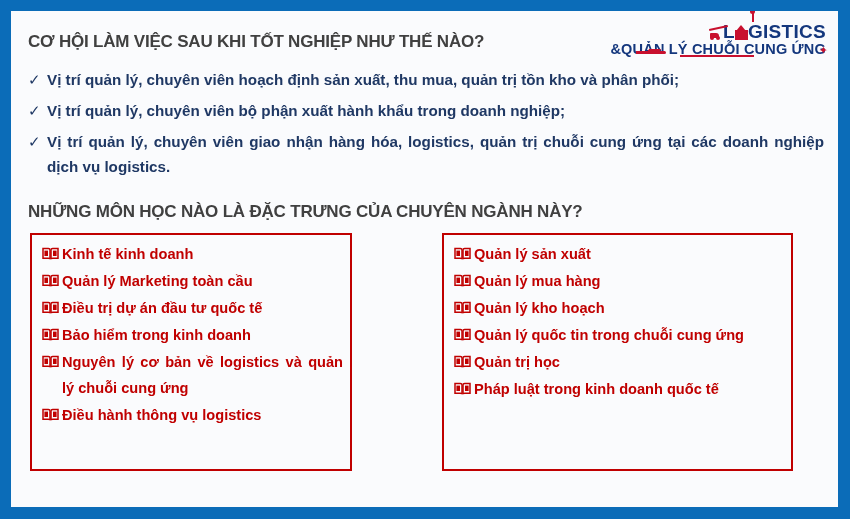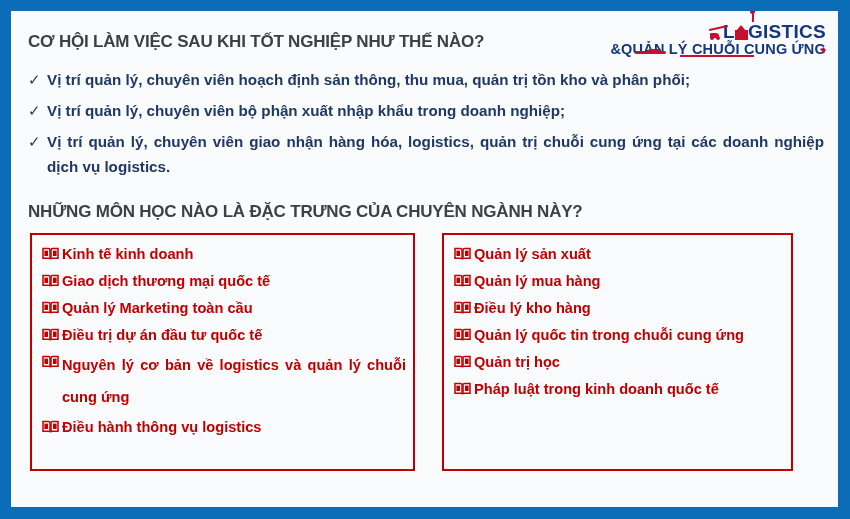--- a/index.html
+++ b/index.html
@@ -124,21 +124,21 @@
 
   
   .box{
     position:absolute;
     top:222px;
     height:238px;
     border:2px solid #C00000;
     box-sizing:border-box;
     padding:6px 7px 6px 9px;
   }
-  #box-left{left:19px;width:385px;}
+  #box-left{left:19px;width:322px;}
   #box-right{left:431px;width:351px;}
 
   .subj{
     display:flex;align-items:flex-start;
     margin-bottom:1px;
   }
   .book{
     flex:0 0 auto;
     width:21px;
     position:relative;
@@ -150,21 +150,21 @@
     color:#C00000;
     font-weight:bold;
     font-size:14.6px;
     line-height:26px;
     text-align:left;
   }
   .subj-text.just{
     text-align:justify;
     text-align-last:left;
   }
-  .subj.wide .subj-text{line-height:32px;}
+  .subj.wide .subj-text{line-height:26px;}
 </style>
 </head>
 <body>
 
 <div id="slide">
   <div id="canvas">
 
     <div class="logo">
       <div class="logo-row1">
         <span class="crane">
@@ -190,25 +190,25 @@
         <span class="logo-sub">&amp;QUẢN LÝ CHUỖI CUNG ỨNG</span>
         <span class="star">✦</span>
       </div>
     </div>
 
     <div class="heading" id="h1">CƠ HỘI LÀM VIỆC SAU KHI TỐT NGHIỆP NHƯ THẾ NÀO?</div>
 
     <div id="checklist">
       <div class="chk-item">
         <span class="chk-mark">✓</span>
-        <span class="chk-text nowrapline">Vị trí quản lý, chuyên viên hoạch định sản thông, thu mua, quản trị tồn kho và phân phối;</span>
+        <span class="chk-text nowrapline">Vị trí quản lý, chuyên viên hoạch định sản xuất, thu mua, quản trị tồn kho và phân phối;</span>
       </div>
       <div class="chk-item">
         <span class="chk-mark">✓</span>
-        <span class="chk-text nowrapline">Vị trí quản lý, chuyên viên bộ phận xuất nhập khẩu trong doanh nghiệp;</span>
+        <span class="chk-text nowrapline">Vị trí quản lý, chuyên viên bộ phận xuất hành khẩu trong doanh nghiệp;</span>
       </div>
       <div class="chk-item">
         <span class="chk-mark">✓</span>
         <span class="chk-text">Vị trí quản lý, chuyên viên giao nhận hàng hóa, logistics, quản trị chuỗi cung ứng tại các doanh nghiệp dịch vụ logistics.</span>
       </div>
     </div>
 
     <div class="heading" id="h2">NHỮNG MÔN HỌC NÀO LÀ ĐẶC TRƯNG CỦA CHUYÊN NGÀNH NÀY?</div>
 
     <div class="box" id="box-left">
@@ -225,44 +225,44 @@
       </div>
       <div class="subj">
         <span class="book">
             <svg width="17" height="14" viewBox="0 0 17 14">
               <path d="M1 1.6h5.4c1 0 1.6.5 1.6 1.3v9.4c0-.7-.7-1.1-1.6-1.1H1z" fill="none" stroke="#C00000" stroke-width="1.5"></path>
               <path d="M16 1.6h-5.4c-1 0-1.6.5-1.6 1.3v9.4c0-.7.7-1.1 1.6-1.1H16z" fill="none" stroke="#C00000" stroke-width="1.5"></path>
               <rect x="2.4" y="3.6" width="3.6" height="5.4" fill="#C00000"></rect>
               <rect x="11" y="3.6" width="3.6" height="5.4" fill="#C00000"></rect>
             </svg>
           </span>
-        <span class="subj-text">Giao dịch thương mại quốc tế</span>
-      </div>
-      <div class="subj">
-        <span class="book">
-            <svg width="17" height="14" viewBox="0 0 17 14">
-              <path d="M1 1.6h5.4c1 0 1.6.5 1.6 1.3v9.4c0-.7-.7-1.1-1.6-1.1H1z" fill="none" stroke="#C00000" stroke-width="1.5"></path>
-              <path d="M16 1.6h-5.4c-1 0-1.6.5-1.6 1.3v9.4c0-.7.7-1.1 1.6-1.1H16z" fill="none" stroke="#C00000" stroke-width="1.5"></path>
-              <rect x="2.4" y="3.6" width="3.6" height="5.4" fill="#C00000"></rect>
-              <rect x="11" y="3.6" width="3.6" height="5.4" fill="#C00000"></rect>
-            </svg>
-          </span>
         <span class="subj-text">Quản lý Marketing toàn cầu</span>
       </div>
       <div class="subj">
         <span class="book">
             <svg width="17" height="14" viewBox="0 0 17 14">
               <path d="M1 1.6h5.4c1 0 1.6.5 1.6 1.3v9.4c0-.7-.7-1.1-1.6-1.1H1z" fill="none" stroke="#C00000" stroke-width="1.5"></path>
               <path d="M16 1.6h-5.4c-1 0-1.6.5-1.6 1.3v9.4c0-.7.7-1.1 1.6-1.1H16z" fill="none" stroke="#C00000" stroke-width="1.5"></path>
               <rect x="2.4" y="3.6" width="3.6" height="5.4" fill="#C00000"></rect>
               <rect x="11" y="3.6" width="3.6" height="5.4" fill="#C00000"></rect>
             </svg>
           </span>
         <span class="subj-text">Điều trị dự án đầu tư quốc tế</span>
       </div>
+      <div class="subj">
+        <span class="book">
+            <svg width="17" height="14" viewBox="0 0 17 14">
+              <path d="M1 1.6h5.4c1 0 1.6.5 1.6 1.3v9.4c0-.7-.7-1.1-1.6-1.1H1z" fill="none" stroke="#C00000" stroke-width="1.5"></path>
+              <path d="M16 1.6h-5.4c-1 0-1.6.5-1.6 1.3v9.4c0-.7.7-1.1 1.6-1.1H16z" fill="none" stroke="#C00000" stroke-width="1.5"></path>
+              <rect x="2.4" y="3.6" width="3.6" height="5.4" fill="#C00000"></rect>
+              <rect x="11" y="3.6" width="3.6" height="5.4" fill="#C00000"></rect>
+            </svg>
+          </span>
+        <span class="subj-text">Bảo hiểm trong kinh doanh</span>
+      </div>
       <div class="subj wide">
         <span class="book">
             <svg width="17" height="14" viewBox="0 0 17 14">
               <path d="M1 1.6h5.4c1 0 1.6.5 1.6 1.3v9.4c0-.7-.7-1.1-1.6-1.1H1z" fill="none" stroke="#C00000" stroke-width="1.5"></path>
               <path d="M16 1.6h-5.4c-1 0-1.6.5-1.6 1.3v9.4c0-.7.7-1.1 1.6-1.1H16z" fill="none" stroke="#C00000" stroke-width="1.5"></path>
               <rect x="2.4" y="3.6" width="3.6" height="5.4" fill="#C00000"></rect>
               <rect x="11" y="3.6" width="3.6" height="5.4" fill="#C00000"></rect>
             </svg>
           </span>
         <span class="subj-text just">Nguyên lý cơ bản về logistics và quản lý chuỗi cung ứng</span>
@@ -305,21 +305,21 @@
       </div>
       <div class="subj">
         <span class="book">
             <svg width="17" height="14" viewBox="0 0 17 14">
               <path d="M1 1.6h5.4c1 0 1.6.5 1.6 1.3v9.4c0-.7-.7-1.1-1.6-1.1H1z" fill="none" stroke="#C00000" stroke-width="1.5"></path>
               <path d="M16 1.6h-5.4c-1 0-1.6.5-1.6 1.3v9.4c0-.7.7-1.1 1.6-1.1H16z" fill="none" stroke="#C00000" stroke-width="1.5"></path>
               <rect x="2.4" y="3.6" width="3.6" height="5.4" fill="#C00000"></rect>
               <rect x="11" y="3.6" width="3.6" height="5.4" fill="#C00000"></rect>
             </svg>
           </span>
-        <span class="subj-text">Điều lý kho hàng</span>
+        <span class="subj-text">Quản lý kho hoạch</span>
       </div>
       <div class="subj">
         <span class="book">
             <svg width="17" height="14" viewBox="0 0 17 14">
               <path d="M1 1.6h5.4c1 0 1.6.5 1.6 1.3v9.4c0-.7-.7-1.1-1.6-1.1H1z" fill="none" stroke="#C00000" stroke-width="1.5"></path>
               <path d="M16 1.6h-5.4c-1 0-1.6.5-1.6 1.3v9.4c0-.7.7-1.1 1.6-1.1H16z" fill="none" stroke="#C00000" stroke-width="1.5"></path>
               <rect x="2.4" y="3.6" width="3.6" height="5.4" fill="#C00000"></rect>
               <rect x="11" y="3.6" width="3.6" height="5.4" fill="#C00000"></rect>
             </svg>
           </span>

